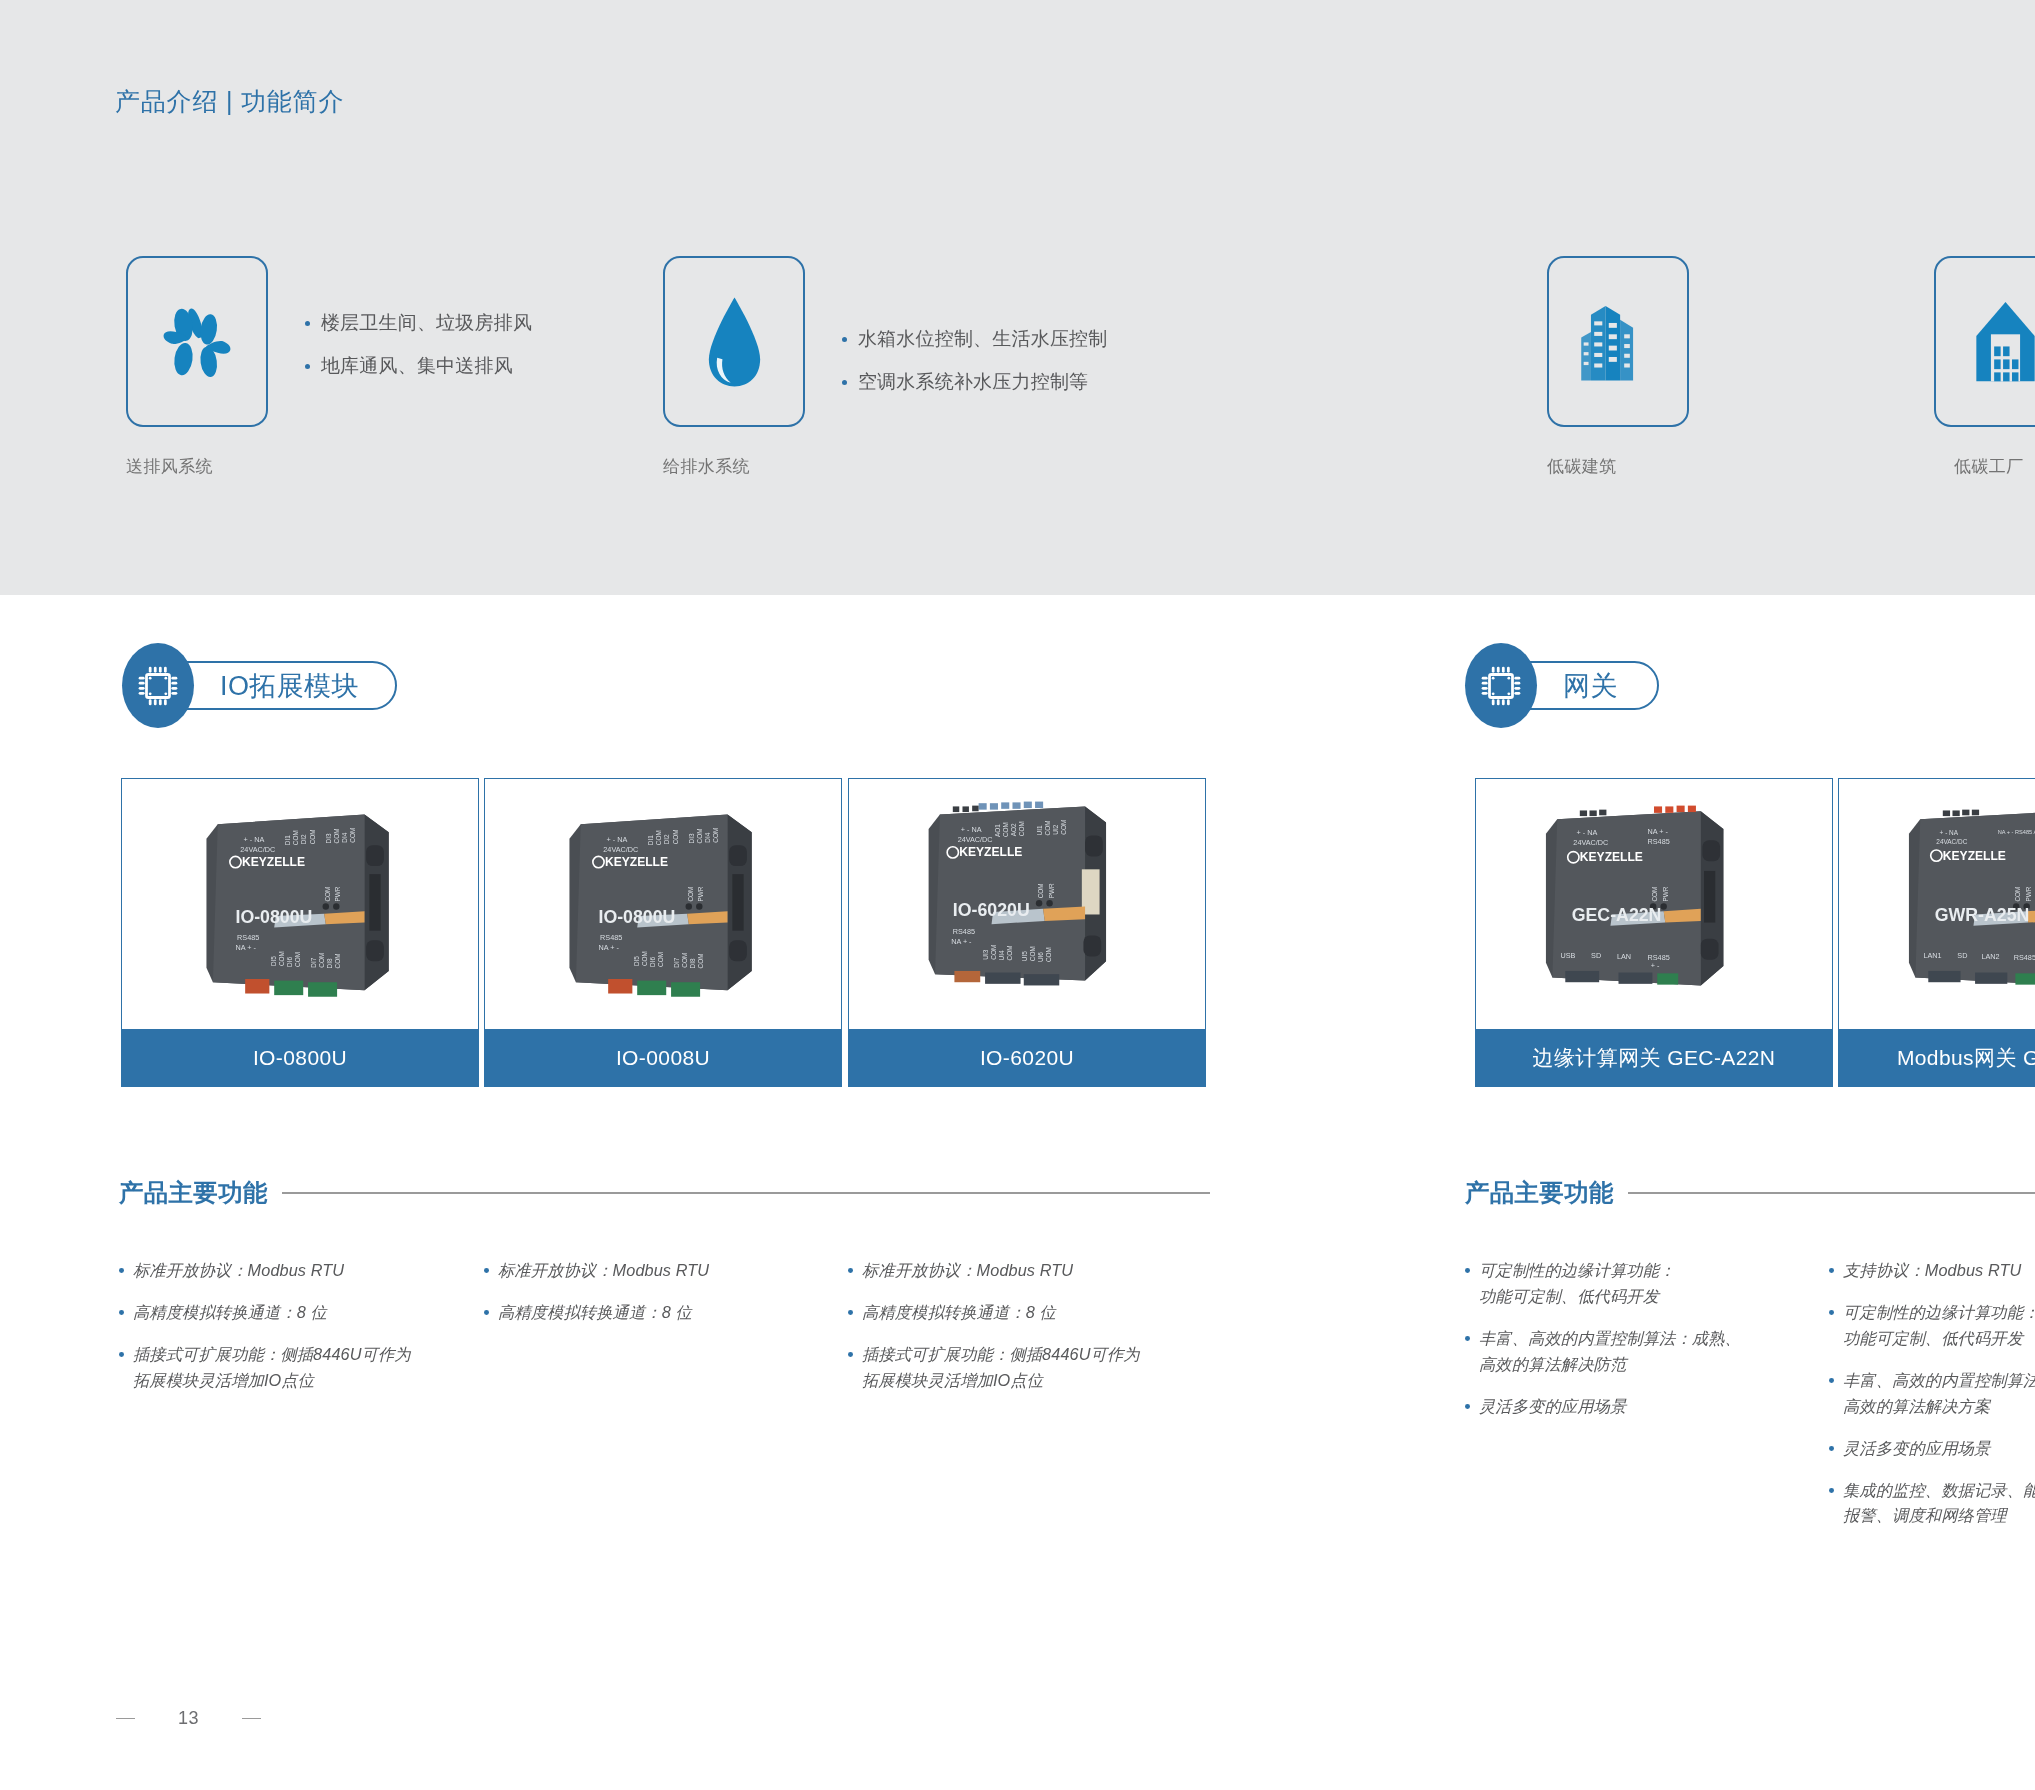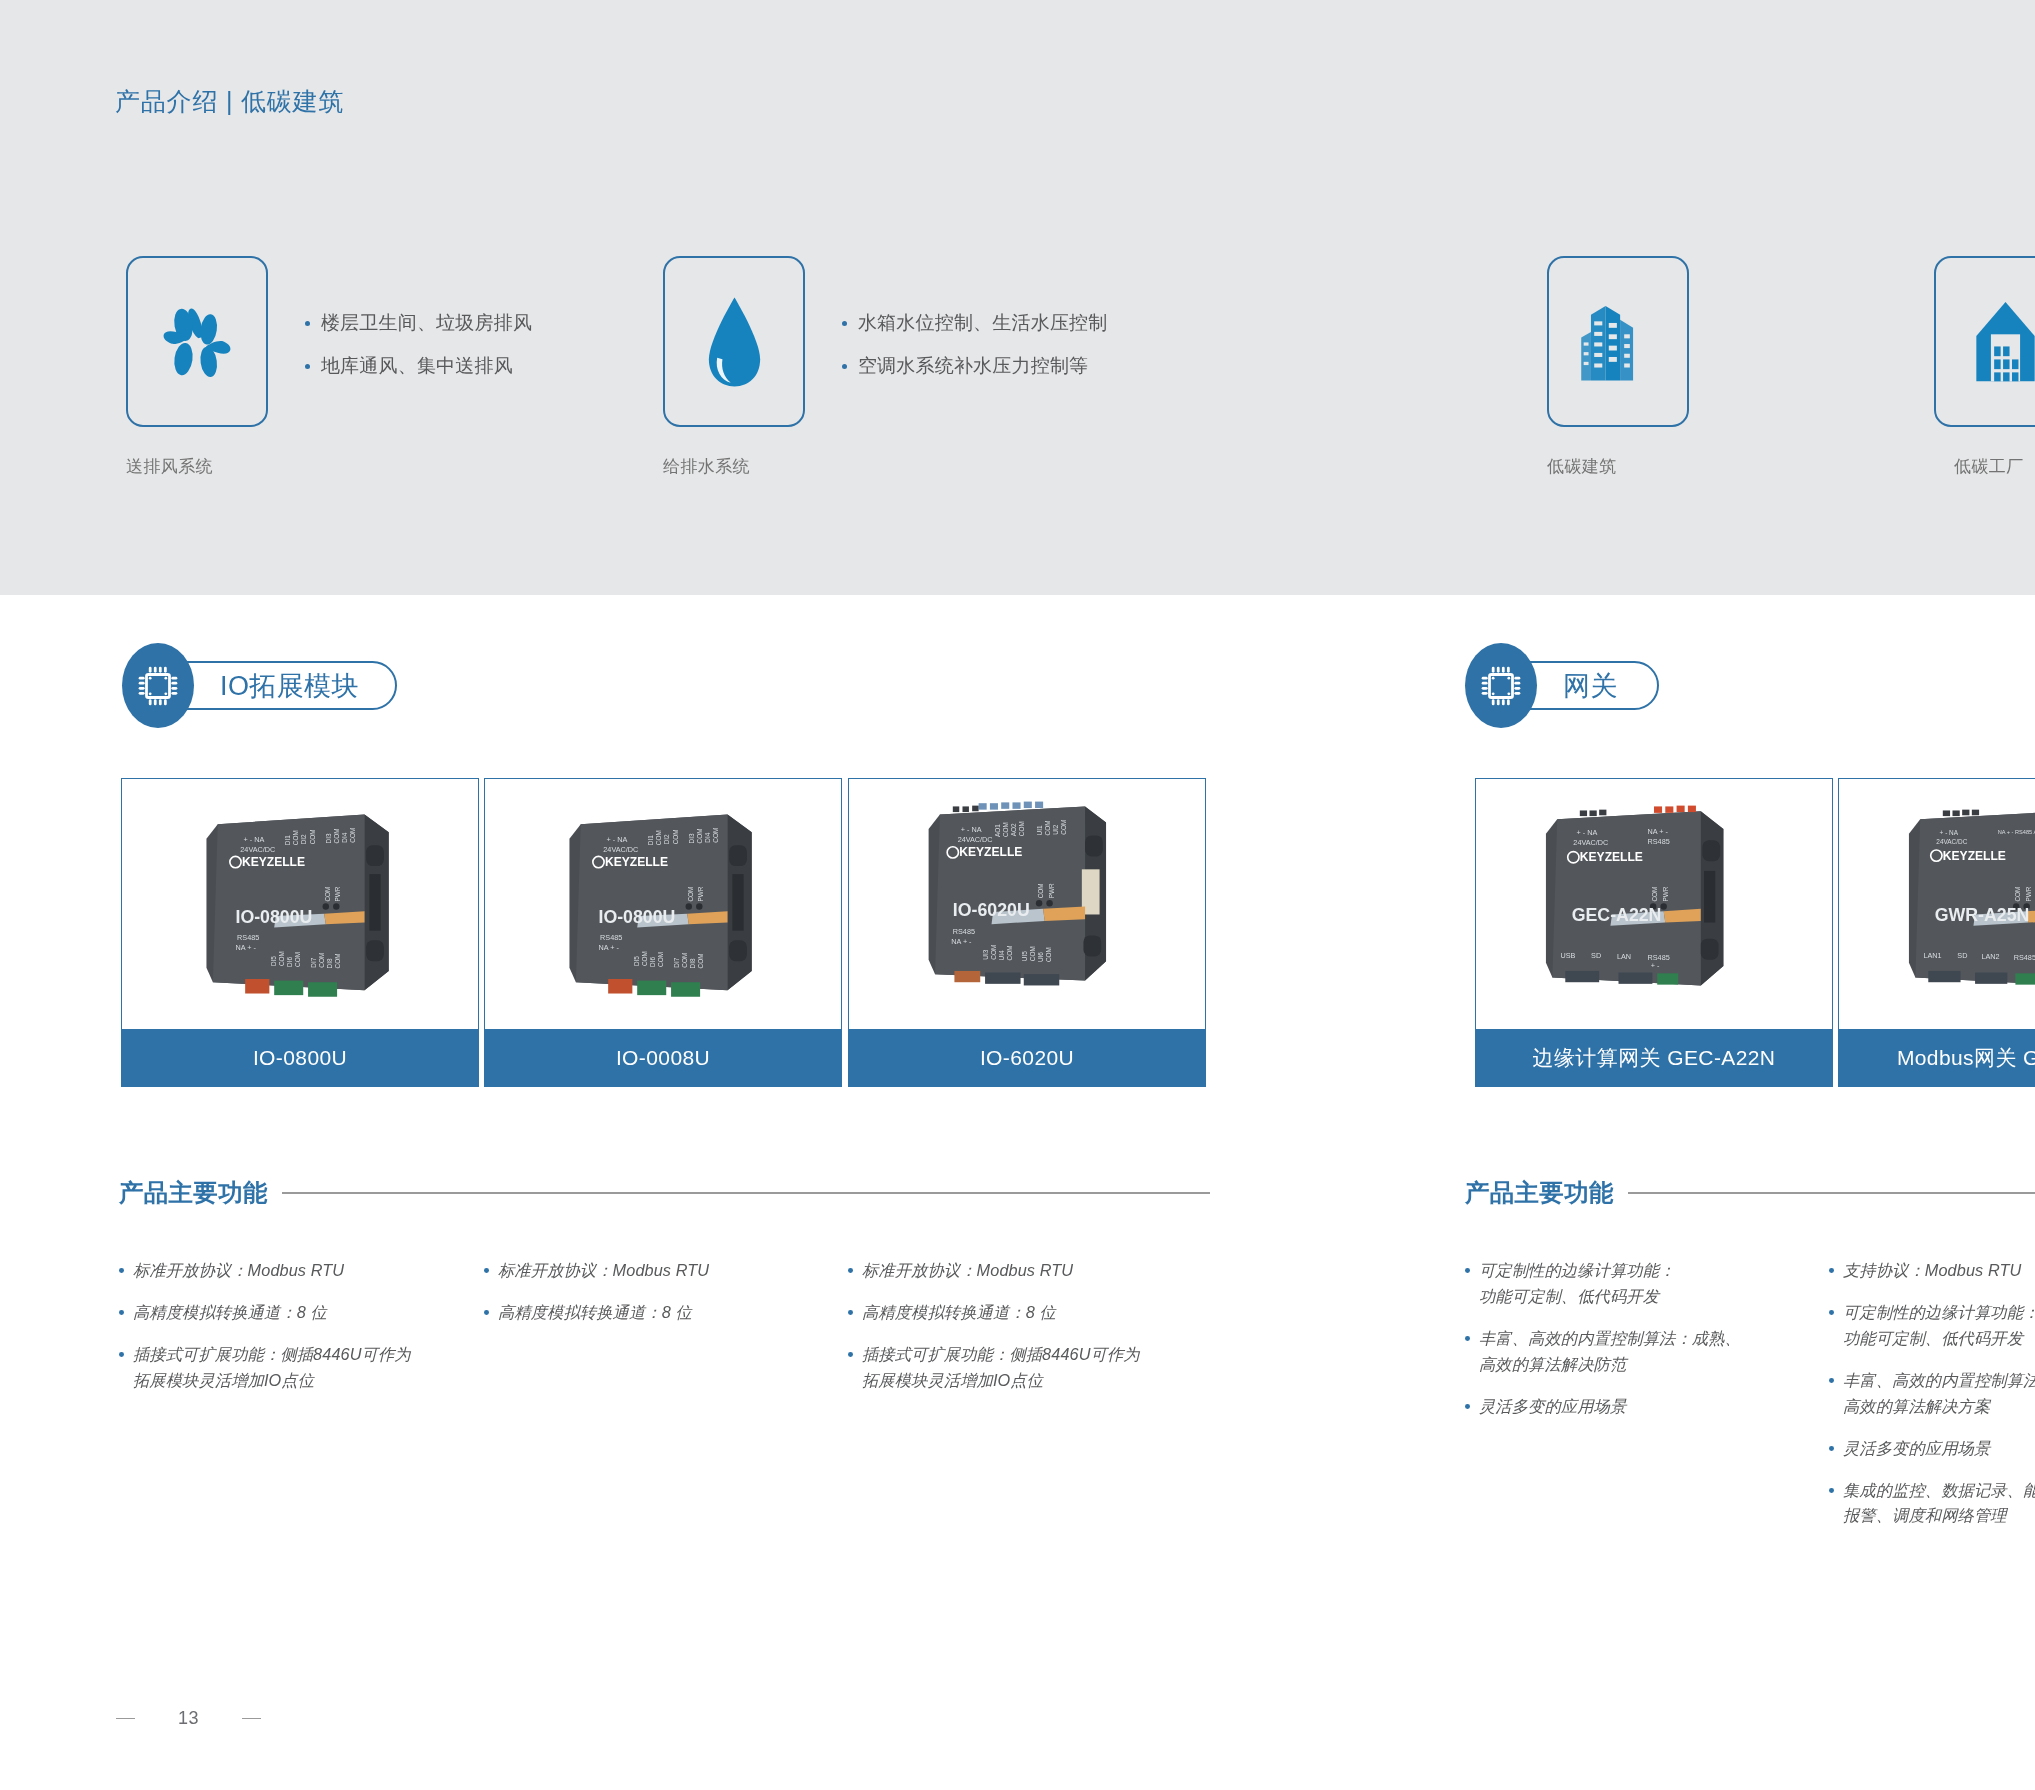--- a/index.html
+++ b/index.html
@@ -199,21 +199,21 @@
   .pg-left { left: 116px; gap: 43px; }
   .pg .rule { width: 19px; height: 0.8px; background: #9a9a9a; display:inline-block; }
 </style>
 </head>
 <body>
 
 <div class="page">
 
   <div class="top-band"></div>
 
-  <div class="hdr hdr-left">产品介绍 | 低碳建筑</div>
+  <div class="hdr hdr-left">产品介绍 | 功能简介</div>
 
   <div class="icon-card" style="left:126px; top:256px; width:142px; height:171px;">
     <svg width="90" height="90" viewBox="0 0 100 100">
       <g fill="#1683bf">
         <path d="M47 46c-3-4-4-10-4-16 0-10 2-18 6-18s6 8 6 18c0 6-1 12-4 16z" transform="rotate(-18 49 32)"></path>
         <ellipse cx="35" cy="31" rx="10" ry="18" transform="rotate(-10 35 31)"></ellipse>
         <ellipse cx="63" cy="36" rx="9" ry="17" transform="rotate(8 63 36)"></ellipse>
         <ellipse cx="35" cy="69" rx="10" ry="18" transform="rotate(8 35 69)"></ellipse>
         <ellipse cx="63" cy="72" rx="9" ry="17" transform="rotate(-8 63 72)"></ellipse>
         <path d="M22 52c-6-2-10-6-9-10 1-4 7-5 14-3 5 1 10 4 13 7-4 3-12 7-18 6z"></path>
@@ -234,21 +234,21 @@
       </div>
   </div>
 
   <div class="icon-card" style="left:663px; top:256px; width:142px; height:171px;">
     <svg width="81" height="98" viewBox="0 0 100 130">
       <path d="M50 6 C50 6 16 62 16 88 C16 110 31 124 50 124 C69 124 84 110 84 88 C84 62 50 6 50 6 Z" fill="#1683bf"></path>
       <path d="M27 86 C24 102 32 116 45 119 C36 112 32 100 34 88 Z" fill="#ffffff" opacity="0.92"></path>
     </svg>
   </div>
   <div class="icon-caption" style="left:663px; top:455px;">给排水系统</div>
-  <div class="bullets-top" style="left:842px; top:313px;">
+  <div class="bullets-top" style="left:842px; top:329px;">
     <div class="bl">
         <span class="dot-s"></span>
       <span>水箱水位控制、生活水压控制</span>
       </div>
     <div class="bl">
         <span class="dot-s"></span>
       <span>空调水系统补水压力控制等</span>
       </div>
   </div>
 

